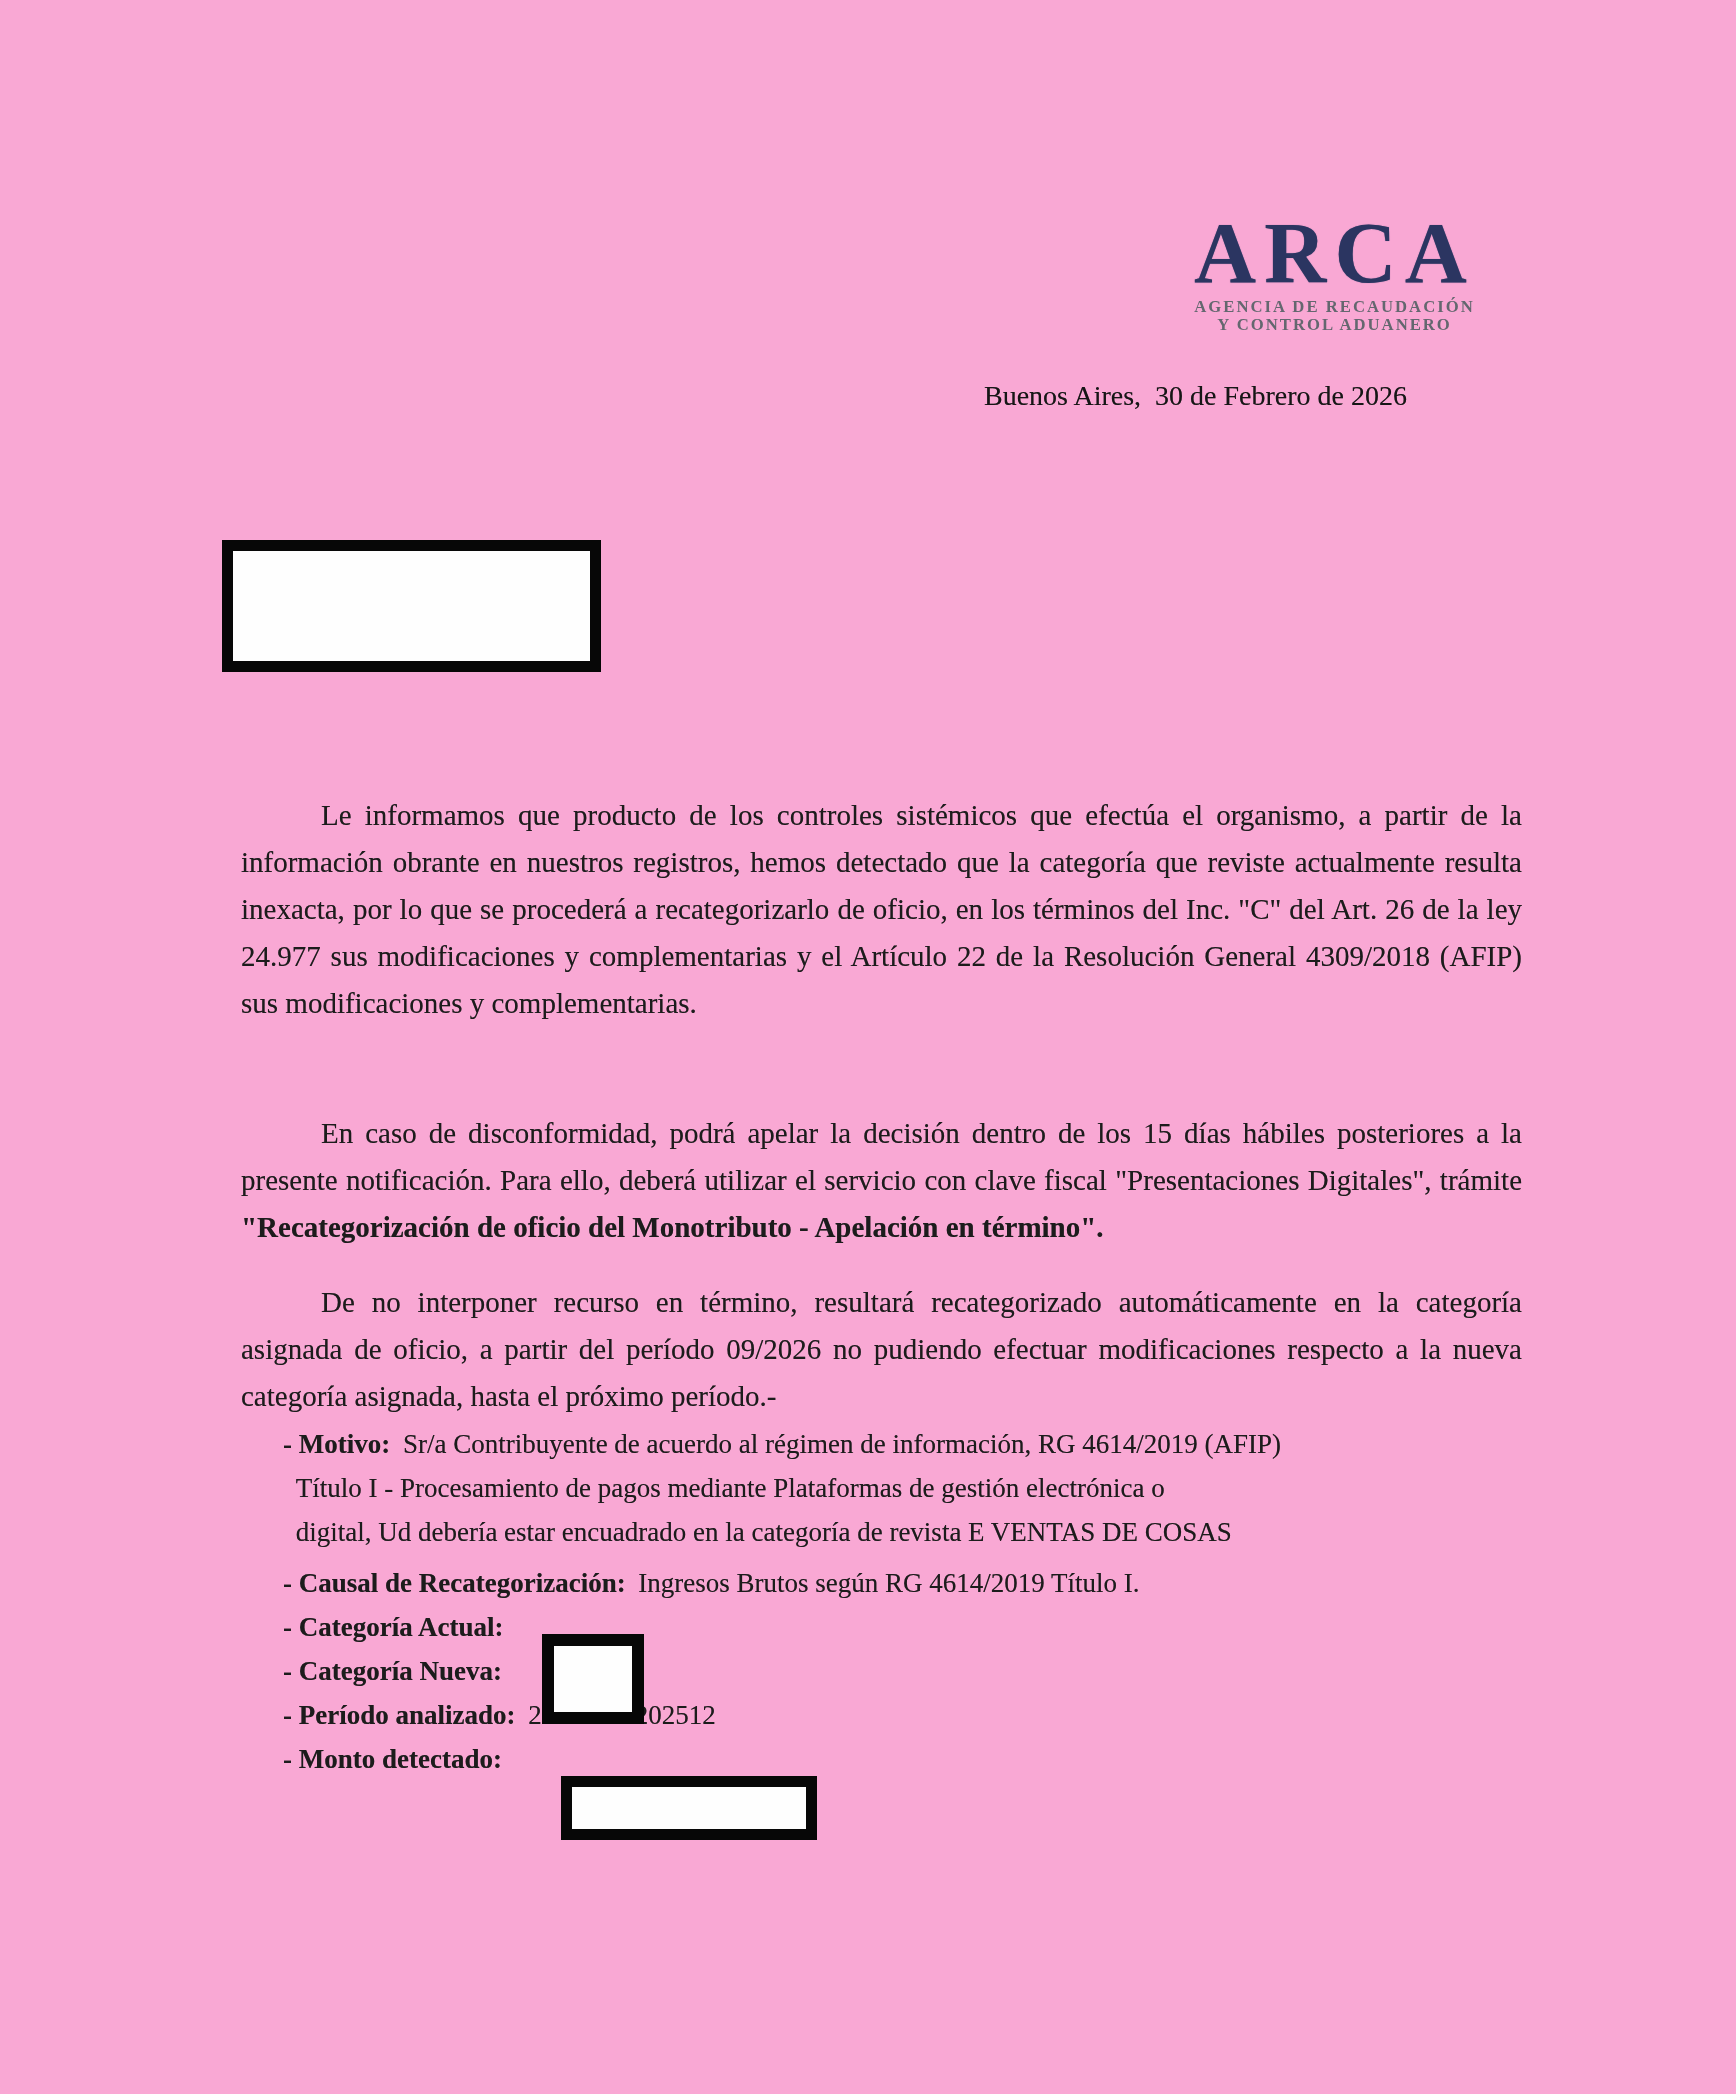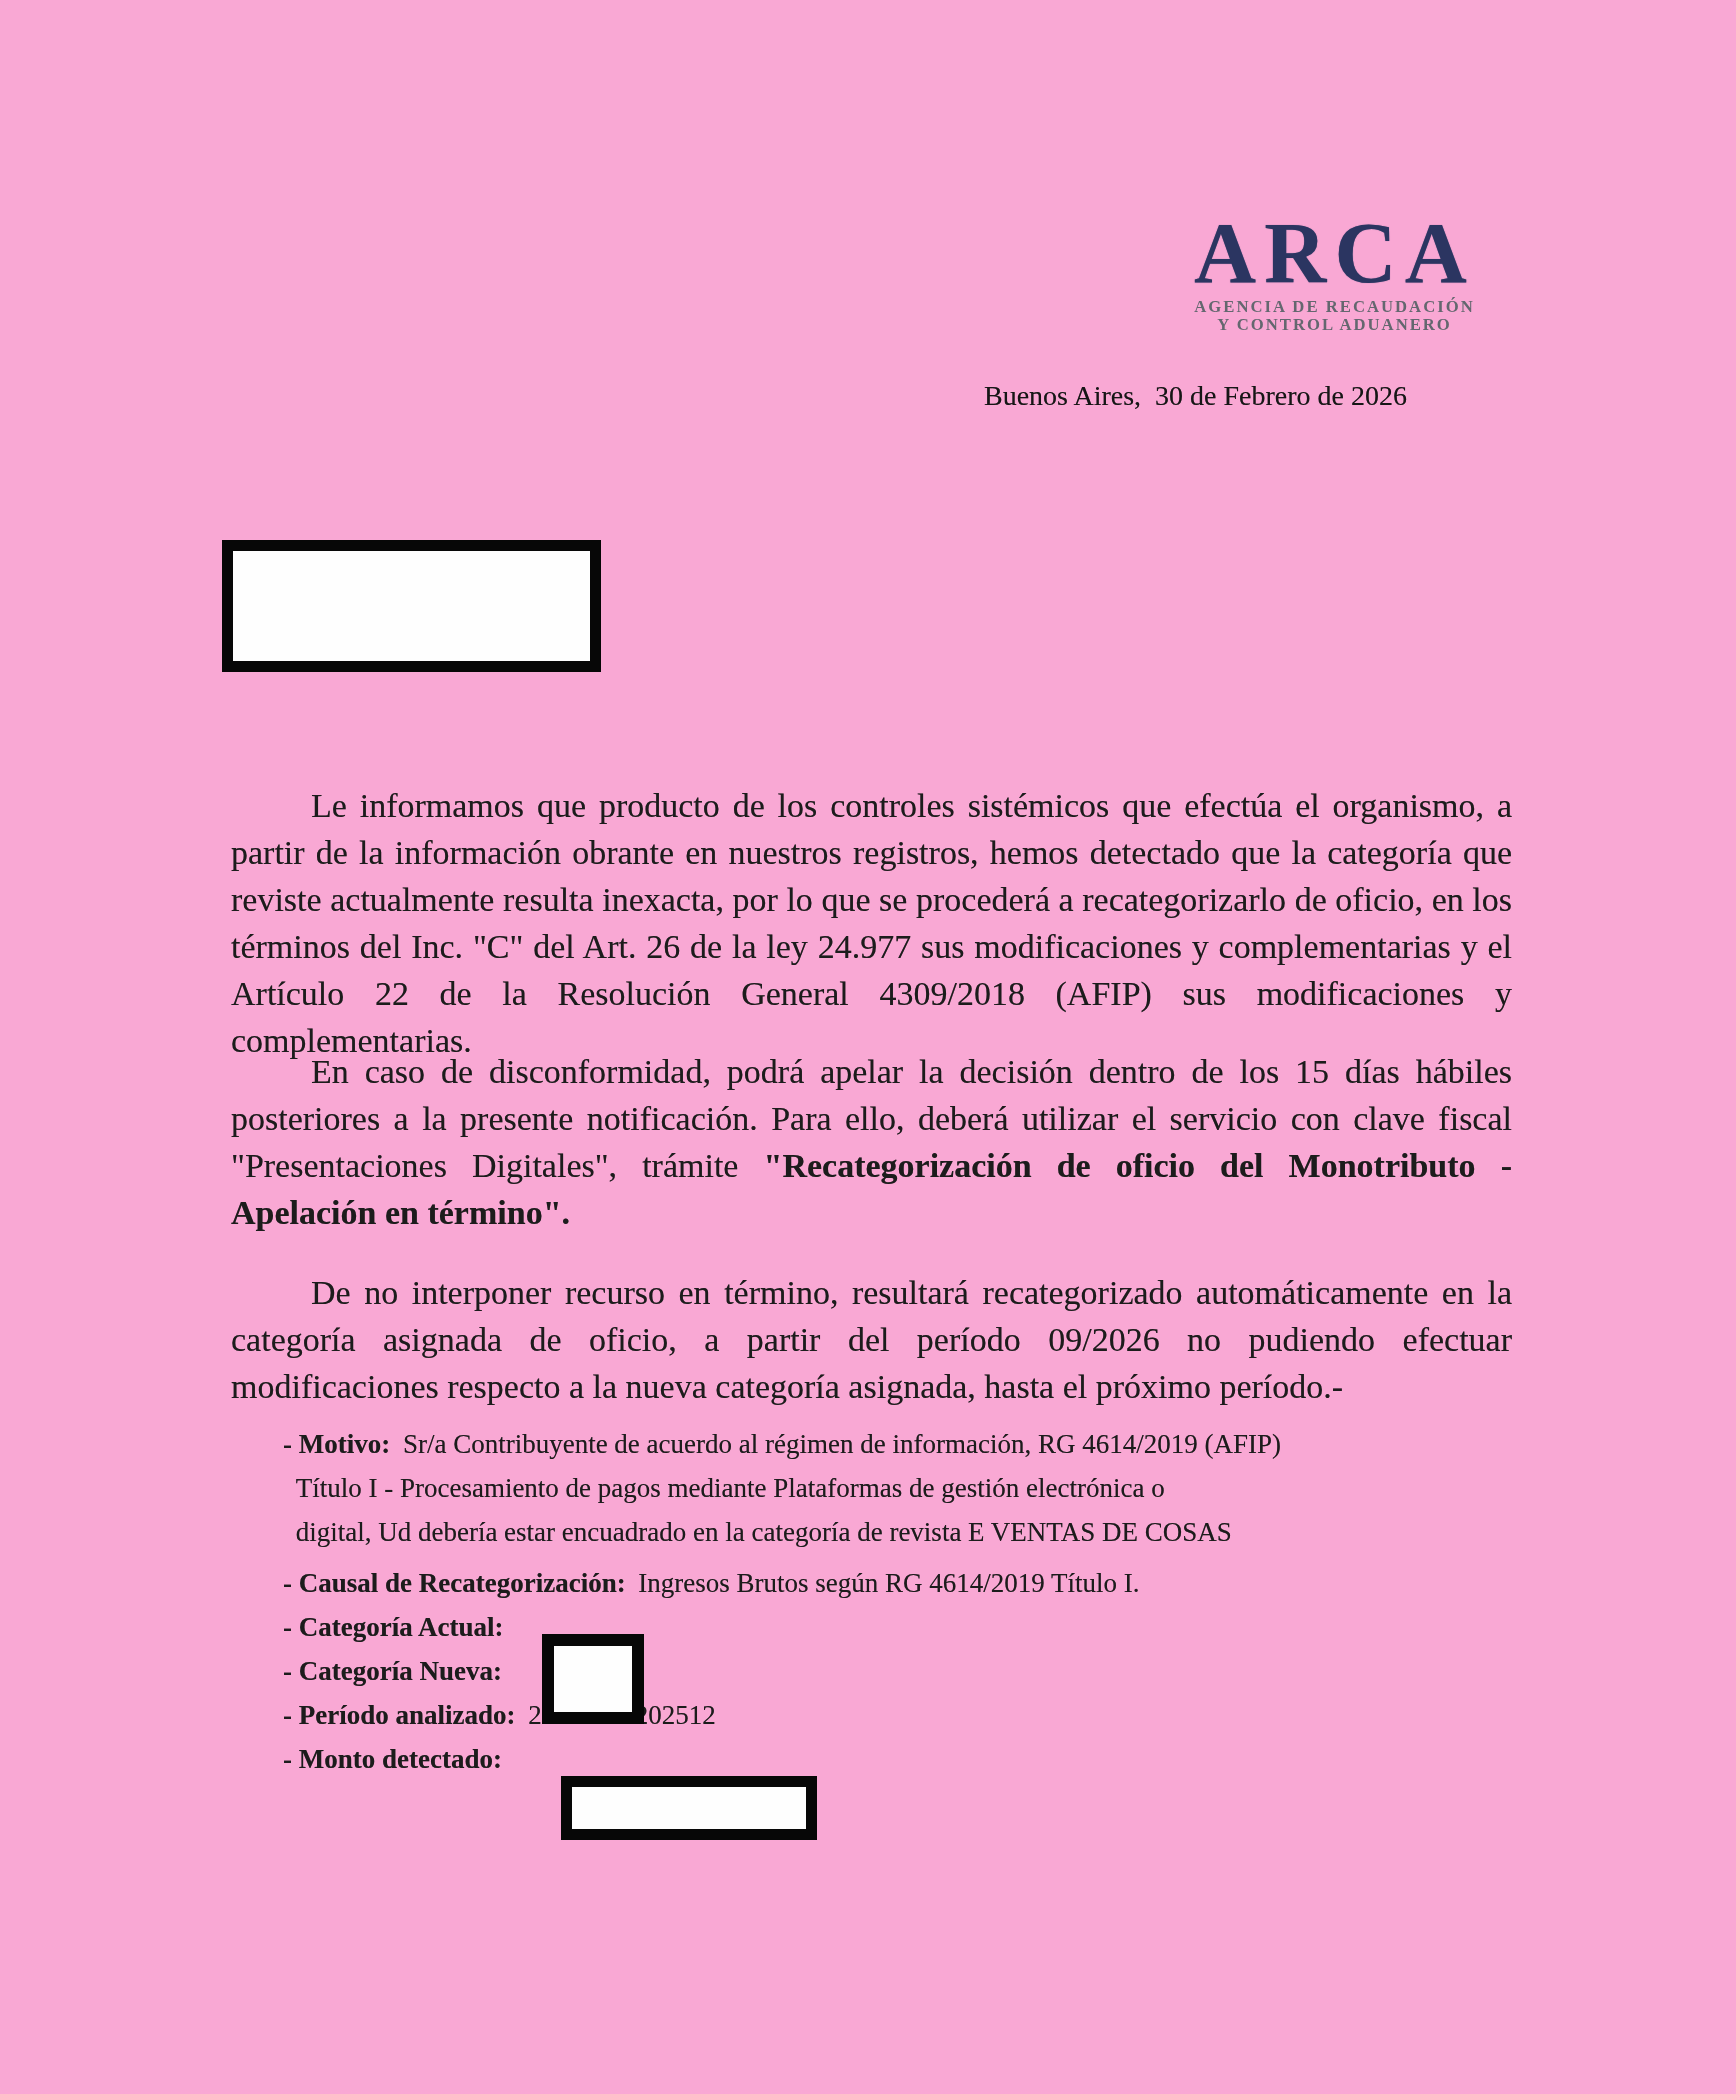--- a/index.html
+++ b/index.html
@@ -29,25 +29,25 @@
   
   .redaction-box {
     position:absolute; box-sizing:border-box;
     border:11.8px solid #070707; background:#fefefe;
   }
   .redaction-recipient { left:222px; top:540px; width:379px; height:132px; }
   .redaction-categoria { left:542px; top:1634px; width:102px; height:90px; border-width:12.7px; }
   .redaction-monto     { left:561px; top:1776px; width:256px; height:64px;  border-width:11px; }
   
   .body-par {
-    position:absolute; left:223px; width:1281px; margin:8px;
-    font-size:34px; line-height:47px; text-align:justify; color:#1c1c1c;
+    position:absolute; left:223px; width:1281px; margin:18px;
+    font-size:29px; line-height:47px; text-align:justify; color:#1c1c1c;
   }
   .p1 { top:774px;  text-indent:80px; }
-  .p2 { top:1040px; text-indent:80px; }
+  .p2 { top:1092px; text-indent:80px; }
   .p3 { top:1261px; text-indent:80px; }
   .b  { font-weight:700; }
   
   .details {
     position:absolute; left:283px; top:1422px; width:1239px;
     font-size:27px; line-height:44px; color:#1c1c1c;
   }
   .detail-item { margin:0; }
   .detail-item.motivo { margin-bottom:7.2px; }
   .dline.cont { padding-left:12.7px; }

